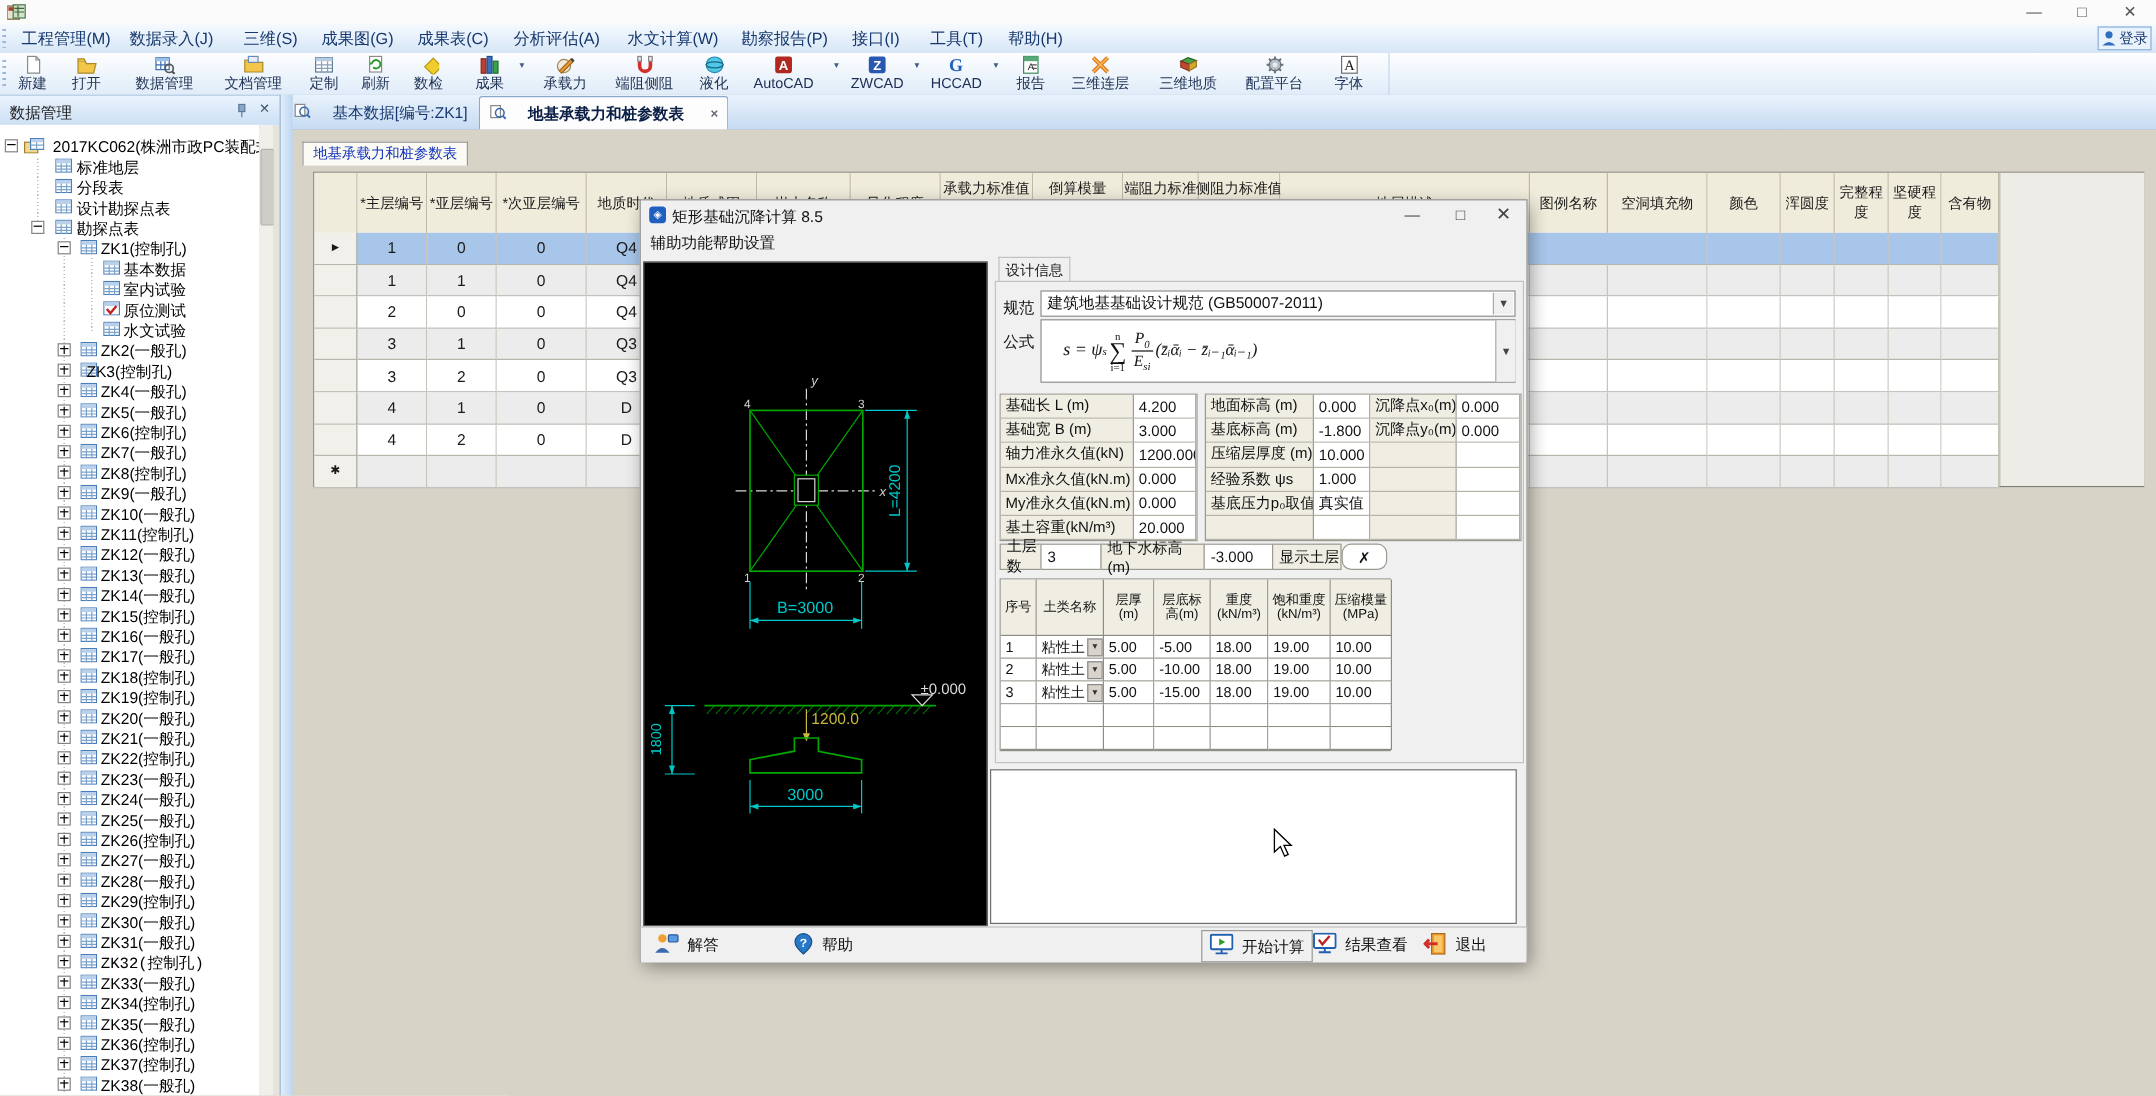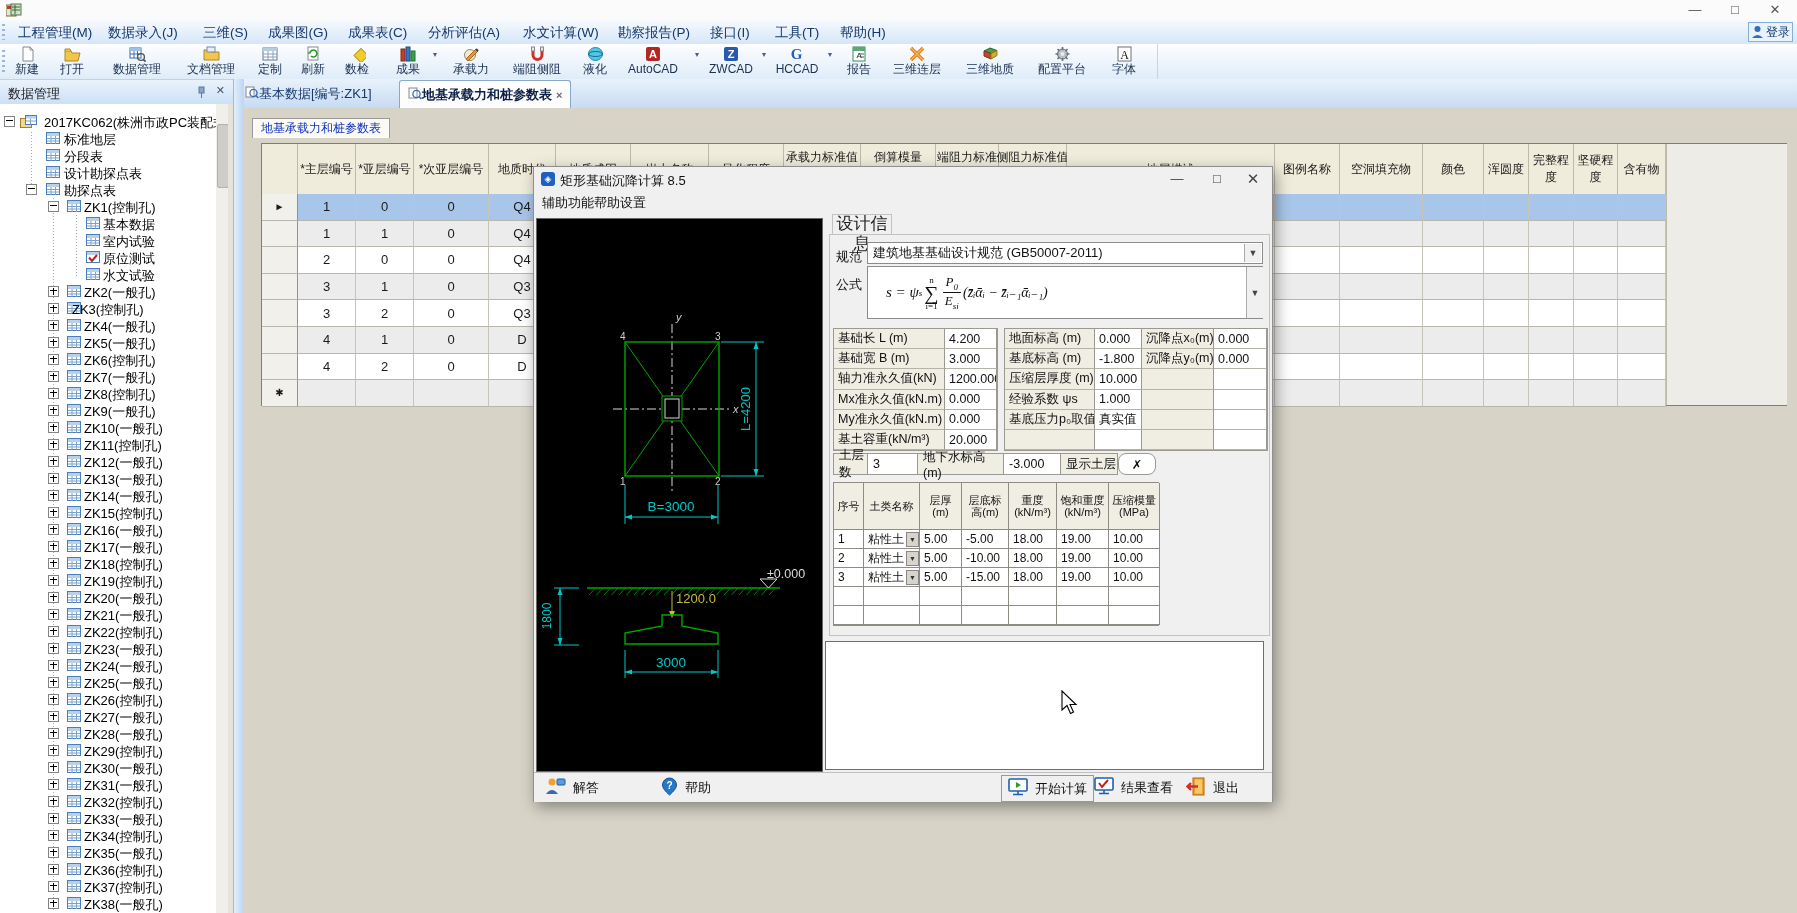--- a/index.html
+++ b/index.html
@@ -31,21 +31,21 @@
   #panel-gap{left:228px;top:104px;width:5px;height:809px;background:#e6e3da;}
   .tree-row{height:17px;display:flex;align-items:center;white-space:nowrap;font-size:13px;color:#000;}
   .expander{width:9px;height:9px;border:1px solid #848484;background:#fff;position:relative;flex:none;}
   .expander:before{content:"";position:absolute;left:1px;right:1px;top:3.5px;height:1px;background:#000;}
   .expander.plus:after{content:"";position:absolute;top:1px;bottom:1px;left:3.5px;width:1px;background:#000;}
   .tico{width:14px;height:12px;flex:none;position:relative;}
   
   #splitter{left:233px;top:79px;width:11px;height:834px;background:linear-gradient(90deg,#e2eefb,#b9d3ef);border-left:1px solid #9dbbdd;border-right:1px solid #8fb2d9;}
   
   #tabstrip{left:244px;top:79px;width:1553px;height:29px;background:linear-gradient(#e9f2fc,#c6dbf2);border-bottom:1px solid #91b3da;}
-  .doc-tab{top:1px;height:27px;display:flex;align-items:center;gap:0;padding:0 8px;font-size:13px;color:#16386e;}
+  .doc-tab{top:1px;height:27px;display:flex;align-items:center;gap:18px;padding:0 8px;font-size:13px;color:#16386e;}
   .doc-tab.active{background:#fdfdfd;border:1px solid #8aa8cc;border-bottom:none;border-radius:3px 3px 0 0;font-weight:bold;color:#0b1e45;}
   .tab-close{font-size:11px;color:#667;margin-left:4px;}
   
   #content{left:244px;top:108px;width:1553px;height:805px;background:#d7d3c7;}
   #subtab{left:252px;top:118px;width:136px;height:19px;background:#fbfaf4;border:1px solid #9a9a9a;border-bottom:none;
      font-size:12px;color:#1133bb;text-align:center;line-height:19px;}
   
   #grid{left:261px;top:143px;width:1526px;height:263px;background:#fff;border:1px solid #7f7d74;box-sizing:border-box;}
   .gh-cell{position:absolute;top:0;height:50px;background:#f0ecdb;border-right:1px solid #bdbaa8;box-sizing:border-box;
      display:flex;align-items:center;justify-content:center;font-size:12px;color:#1a1a1a;text-align:center;}
@@ -59,21 +59,21 @@
      box-shadow:3px 5px 14px rgba(0,0,0,.38);box-sizing:border-box;}
   #dlg-titlebar{left:0;top:0;width:738px;height:24px;}
   #dlg-icon{left:7px;top:5px;width:14px;height:14px;background:#1e5fbf;border-radius:3px;color:#fff;font-size:9px;text-align:center;line-height:14px;}
   #dlg-title{left:26px;top:5px;font-size:13px;color:#111;}
   .dlg-btn{top:4px;width:30px;height:17px;text-align:center;color:#444;font-size:13px;line-height:16px;}
   #dlg-menu{left:0px;top:24px;width:738px;height:23px;display:flex;padding-left:8px;align-items:center;box-sizing:border-box;}
   #dlg-menu span{font-size:13px;color:#111;}
   #cad{left:2px;top:51px;width:287px;height:554px;background:#000;border:1px solid #666;box-sizing:border-box;}
   
   #design-tab{left:298px;top:47px;width:58px;height:20px;background:#f0f0f0;border:1px solid #c2c2c2;border-bottom:none;
-     font-size:17px;color:#222;text-align:center;line-height:20px;font-family:Liberation Mono, monospace;}
+     font-size:12px;color:#222;text-align:center;line-height:20px;}
   #design-frame{left:295px;top:67px;width:439px;height:400px;border:1px solid #c2c2c2;}
   .fld-label{position:absolute;font-size:13px;color:#111;}
   .inputbox{position:absolute;background:#fff;border:1px solid #8c8c8c;box-sizing:border-box;font-size:13px;color:#111;
      display:flex;align-items:center;padding-left:5px;}
   .ddbtn{position:absolute;right:1px;top:1px;bottom:1px;width:16px;background:#f0f0f0;border-left:1px solid #aaa;
      color:#444;font-size:9px;display:flex;align-items:center;justify-content:center;}
   
   .ftable{position:absolute;border:1px solid #9c9a90;box-sizing:border-box;}
   .frow{display:flex;}
   .fcell{box-sizing:border-box;border-right:1px solid #9c9a90;border-bottom:1px solid #b5b2a8;
@@ -652,21 +652,21 @@
       </div>
       <div class="abs tree-row" style="top: 671.5px; left: 0px; width: 216px;">
         <div class="expander plus" style="margin-left: 48px;"></div>
         <span class="tico" style="position: absolute; left: 67px; top: 2px;"><svg width="14" height="12">
             <rect x="0.5" y="0.5" width="13" height="11" fill="#fff" stroke="#4a7ebb"></rect>
             <rect x="1" y="1" width="12" height="3" fill="#b8d0ea"></rect>
             <path d="M1,6.5 h12 M1,9 h12 M5,4 v8 M9.5,4 v8" stroke="#7ca3cc" stroke-width="1"></path>
           </svg></span>
         <span style="position: absolute; left: 84px; top: 1px;">ZK31(一般孔)</span>
       </div>
-      <div class="abs tree-row" style="top: 688.5px; left: 0px; width: 260px;">
+      <div class="abs tree-row" style="top: 688.5px; left: 0px; width: 260px; font-family: Liberation Mono, monospace;">
         <div class="expander plus" style="margin-left: 48px;"></div>
         <span class="tico" style="position: absolute; left: 67px; top: 2px;"><svg width="14" height="12">
             <rect x="0.5" y="0.5" width="13" height="11" fill="#fff" stroke="#4a7ebb"></rect>
             <rect x="1" y="1" width="12" height="3" fill="#b8d0ea"></rect>
             <path d="M1,6.5 h12 M1,9 h12 M5,4 v8 M9.5,4 v8" stroke="#7ca3cc" stroke-width="1"></path>
           </svg></span>
         <span style="position: absolute; left: 84px; top: 1px;">ZK32(控制孔)</span>
       </div>
       <div class="abs tree-row" style="top: 705.5px; left: 0px; width: 216px;">
         <div class="expander plus" style="margin-left: 48px;"></div>

